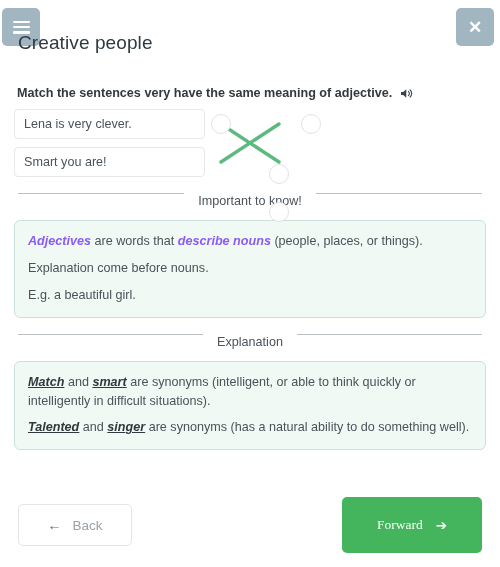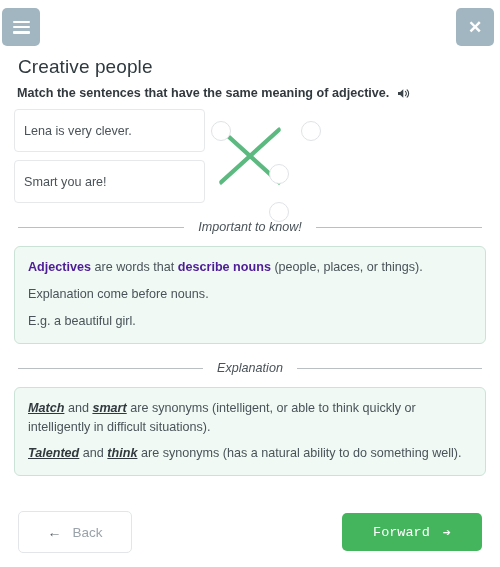--- a/index.html
+++ b/index.html
@@ -56,21 +56,21 @@
   .close-glyph {
     color: #ffffff;
     font-size: 17px;
     font-weight: bold;
     line-height: 1;
   }
 
   .page-title {
     position: absolute;
     left: 18px;
-    top: 56px;
+    top: 32px;
     font-size: 19px;
     font-weight: 400;
     color: #2f3a40;
     letter-spacing: .1px;
   }
 
   
   .content {
     padding: 0 14px;
     margin-top: 38px;
@@ -90,21 +90,21 @@
 
   
   .match {
     position: relative;
     display: grid;
     grid-template-columns: 1fr 90px 1fr;
     row-gap: 8px;
     align-items: center;
   }
   .match-item {
-    height: 43px;
+    height: 30px;
     display: flex;
     align-items: center;
     padding: 0 9px;
     border: 1px solid #e6e8ea;
     border-radius: 4px;
     background: #ffffff;
     font-size: 12.6px;
     color: #4a5359;
     cursor: pointer;
     white-space: nowrap;
@@ -132,24 +132,22 @@
     position: absolute;
     left: 0; top: 0;
     width: 100%; height: 100%;
     pointer-events: none;
     z-index: 1;
   }
 
   
   .divider {
     display: flex;
-    align-items: center;
     gap: 14px;
     margin: 16px 4px 10px 4px;
-    font-style: italic;
   }
   .divider .rule {
     flex: 1;
     height: 1px;
     background: #b9bfc3;
   }
   .divider .label {
     font-size: 12.6px;
     color: #4a5359;
     text-align: center;
@@ -164,21 +162,21 @@
     border-radius: 6px;
     padding: 11px 13px 12px 13px;
   }
   .panel p {
     font-size: 12.6px;
     line-height: 1.5;
     color: #4a5359;
     margin-bottom: 8px;
   }
   .panel p:last-child { margin-bottom: 0; }
-  .em-bi { font-weight: bold; color: #4c1d95; }
+  .em-bi { font-weight: bold; font-style: italic; color: #8b5cf6; }
   .em-biu { font-weight: bold; font-style: italic; text-decoration: underline; color: #32393e; }
 
   
   .footer {
     position: absolute;
     left: 0; right: 0;
     bottom: 14px;
     padding: 0 18px;
     display: flex;
     justify-content: space-between;
@@ -195,27 +193,27 @@
     font-family: "Liberation Sans", sans-serif;
     display: flex;
     align-items: center;
     justify-content: center;
     gap: 11px;
     cursor: pointer;
   }
   .btn-back .arrow { color: #5a646b; font-size: 14px; }
   .btn-forward {
     width: 140px;
-    height: 38px;
+    height: 56px;
     border: none;
     border-radius: 5px;
     background: #45b55d;
     color: #ffffff;
     font-size: 13.5px;
-    font-family: Liberation Mono, monospace;
+    font-family: Liberation Serif, serif;
     display: flex;
     align-items: center;
     justify-content: center;
     gap: 13px;
     cursor: pointer;
   }
 </style>
 </head>
 <body>
 
@@ -232,21 +230,21 @@
     <button class="icon-btn close">
       <span class="close-glyph">✕</span>
     </button>
   </div>
 
   <div class="page-title">Creative people</div>
 
   <div class="content">
 
     <div class="instruction">
-      <span>Match the sentences that have the same meaning of adjective.</span>
+      <span>Match the sentences very have the same meaning of adjective.</span>
       <span class="speaker-icon">
         <svg width="14" height="13" viewBox="0 0 14 13" aria-hidden="true">
           <path d="M1 5h2.2L6.3 2.2v8.6L3.2 8H1z" fill="#3c4449"></path>
           <path d="M8.4 4.3a3 3 0 0 1 0 4.4" stroke="#3c4449" stroke-width="1.1" fill="none" stroke-linecap="round"></path>
           <path d="M10.1 2.8a5.2 5.2 0 0 1 0 7.4" stroke="#3c4449" stroke-width="1.1" fill="none" stroke-linecap="round"></path>
         </svg>
       </span>
     </div>
 
     <div class="match">
@@ -301,21 +299,21 @@
       <span class="rule"></span>
       <span class="label">Explanation</span>
       <span class="rule"></span>
     </div>
 
     <div class="panel">
       <p>
         <span class="em-biu">Match</span><span> and </span><span class="em-biu">smart</span><span> are synonyms (intelligent, or able to think quickly or intelligently in difficult situations).</span>
       </p>
       <p>
-        <span class="em-biu">Talented</span><span> and </span><span class="em-biu">think</span><span> are synonyms (has a natural ability to do something well).</span>
+        <span class="em-biu">Talented</span><span> and </span><span class="em-biu">singer</span><span> are synonyms (has a natural ability to do something well).</span>
       </p>
     </div>
 
   </div>
 
   <div class="footer">
     <button class="btn-back">
       <span class="arrow">←</span>
       <span>Back</span>
     </button>

